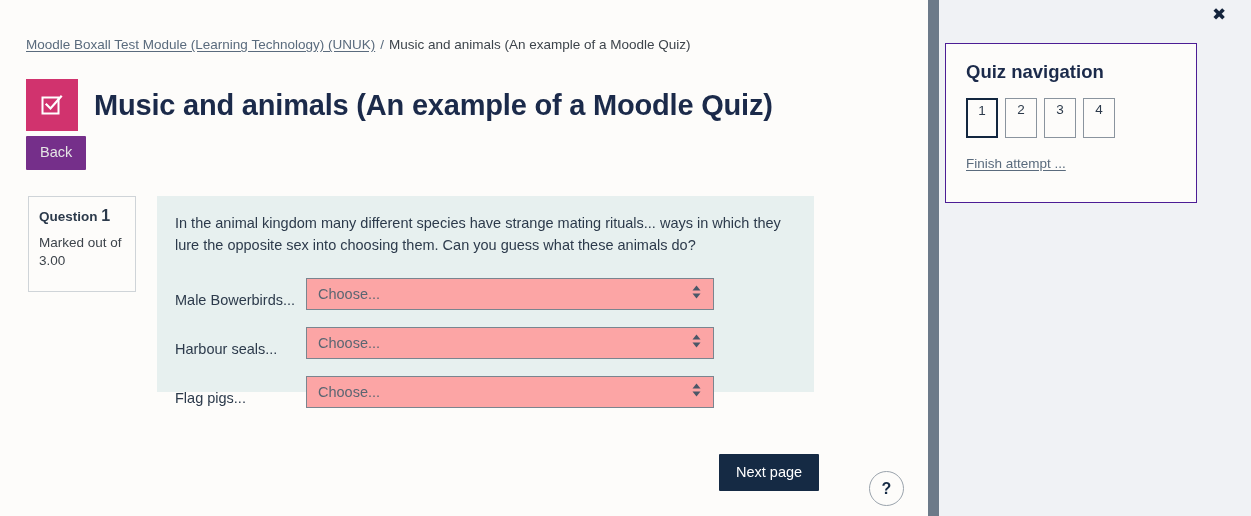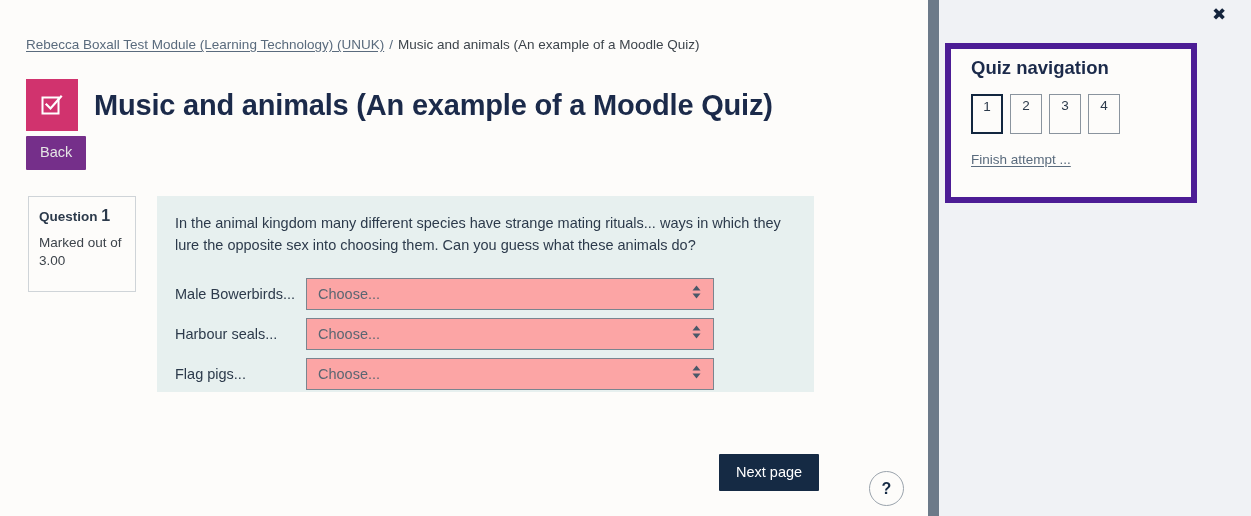--- a/index.html
+++ b/index.html
@@ -177,22 +177,22 @@
     line-height: 22px;
     color: #2c3a4b;
     width: 615px;
   }
 
   .match-rows {
     margin-top: 22px;
   }
   .match-row {
     display: flex;
-    align-items: center;
-    margin-bottom: 8px;
+    align-items: flex-end;
+    margin-bottom: 17px;
   }
   .match-label {
     width: 131px;
     flex: 0 0 131px;
     font-size: 14.5px;
     color: #2c3a4b;
     line-height: 19px;
     padding-right: 6px;
     box-sizing: border-box;
   }
@@ -276,23 +276,23 @@
     padding: 0;
   }
 
   .nav-card {
     position: absolute;
     left: 6px;
     top: 43px;
     width: 252px;
     min-height: 160px;
     background: #fdfcfa;
-    border: 6px solid #4c1d95;
-    box-sizing: border-box;
-    padding: 8px 20px 22px 20px;
+    border: 1px solid #4c1d95;
+    box-sizing: border-box;
+    padding: 17px 20px 22px 20px;
   }
   .nav-card h2 {
     margin: 0 0 15px 0;
     font-size: 18.5px;
     font-weight: bold;
     color: #1b2a4a;
     line-height: 22px;
   }
   .qbuttons {
     display: flex;
@@ -328,21 +328,21 @@
   }
 </style>
 </head>
 <body>
 
 <div id="app">
 
   <div class="main-pane">
 
     <div class="breadcrumb">
-      <a href="#">Rebecca Boxall Test Module (Learning Technology) (UNUK)</a><span class="sep">/</span><span class="current">Music and animals (An example of a Moodle Quiz)</span>
+      <a href="#">Moodle Boxall Test Module (Learning Technology) (UNUK)</a><span class="sep">/</span><span class="current">Music and animals (An example of a Moodle Quiz)</span>
     </div>
 
     <div class="page-head">
       <span class="quiz-icon">
         <svg width="26" height="26" viewBox="0 0 26 26" aria-hidden="true">
           <rect x="3.5" y="5.5" width="16" height="16" fill="none" stroke="#ffffff" stroke-width="2"></rect>
           <path d="M7.5 12.5 L11.5 16.5 L22 4.5" fill="none" stroke="#ffffff" stroke-width="2.2" stroke-linecap="square"></path>
         </svg>
       </span>
       <h1 class="page-title">Music and animals (An example of a Moodle Quiz)</h1>

